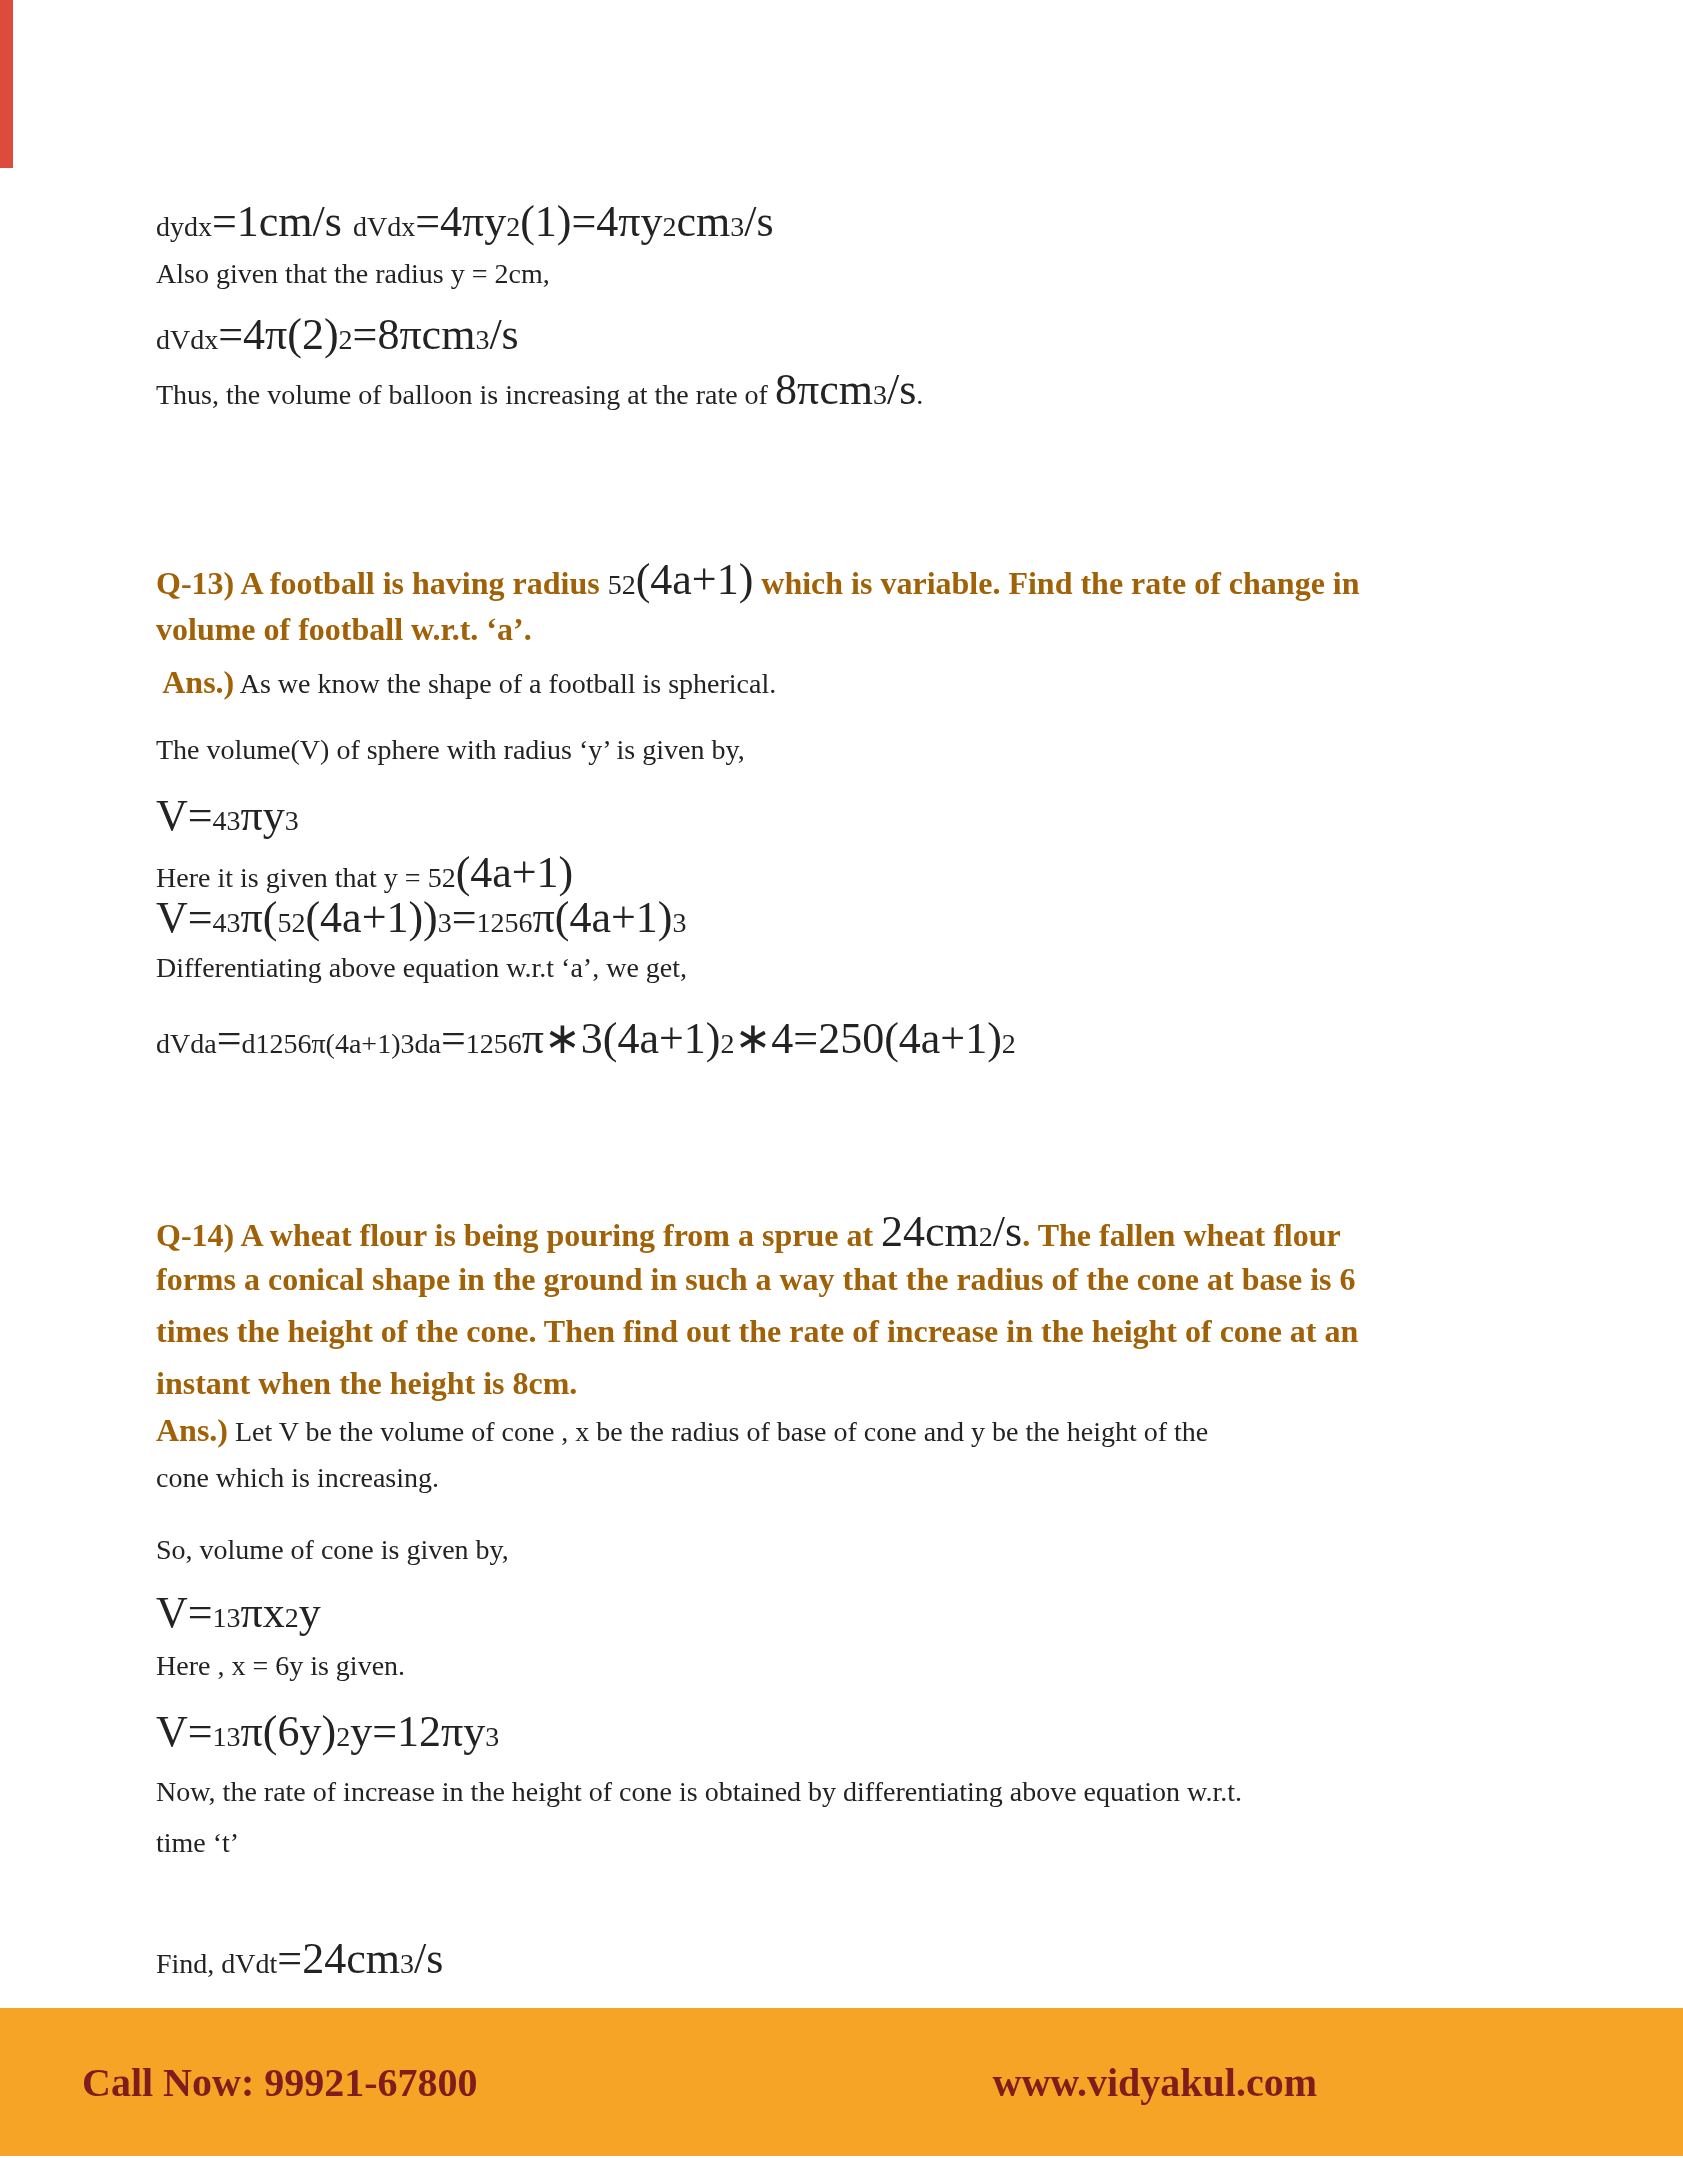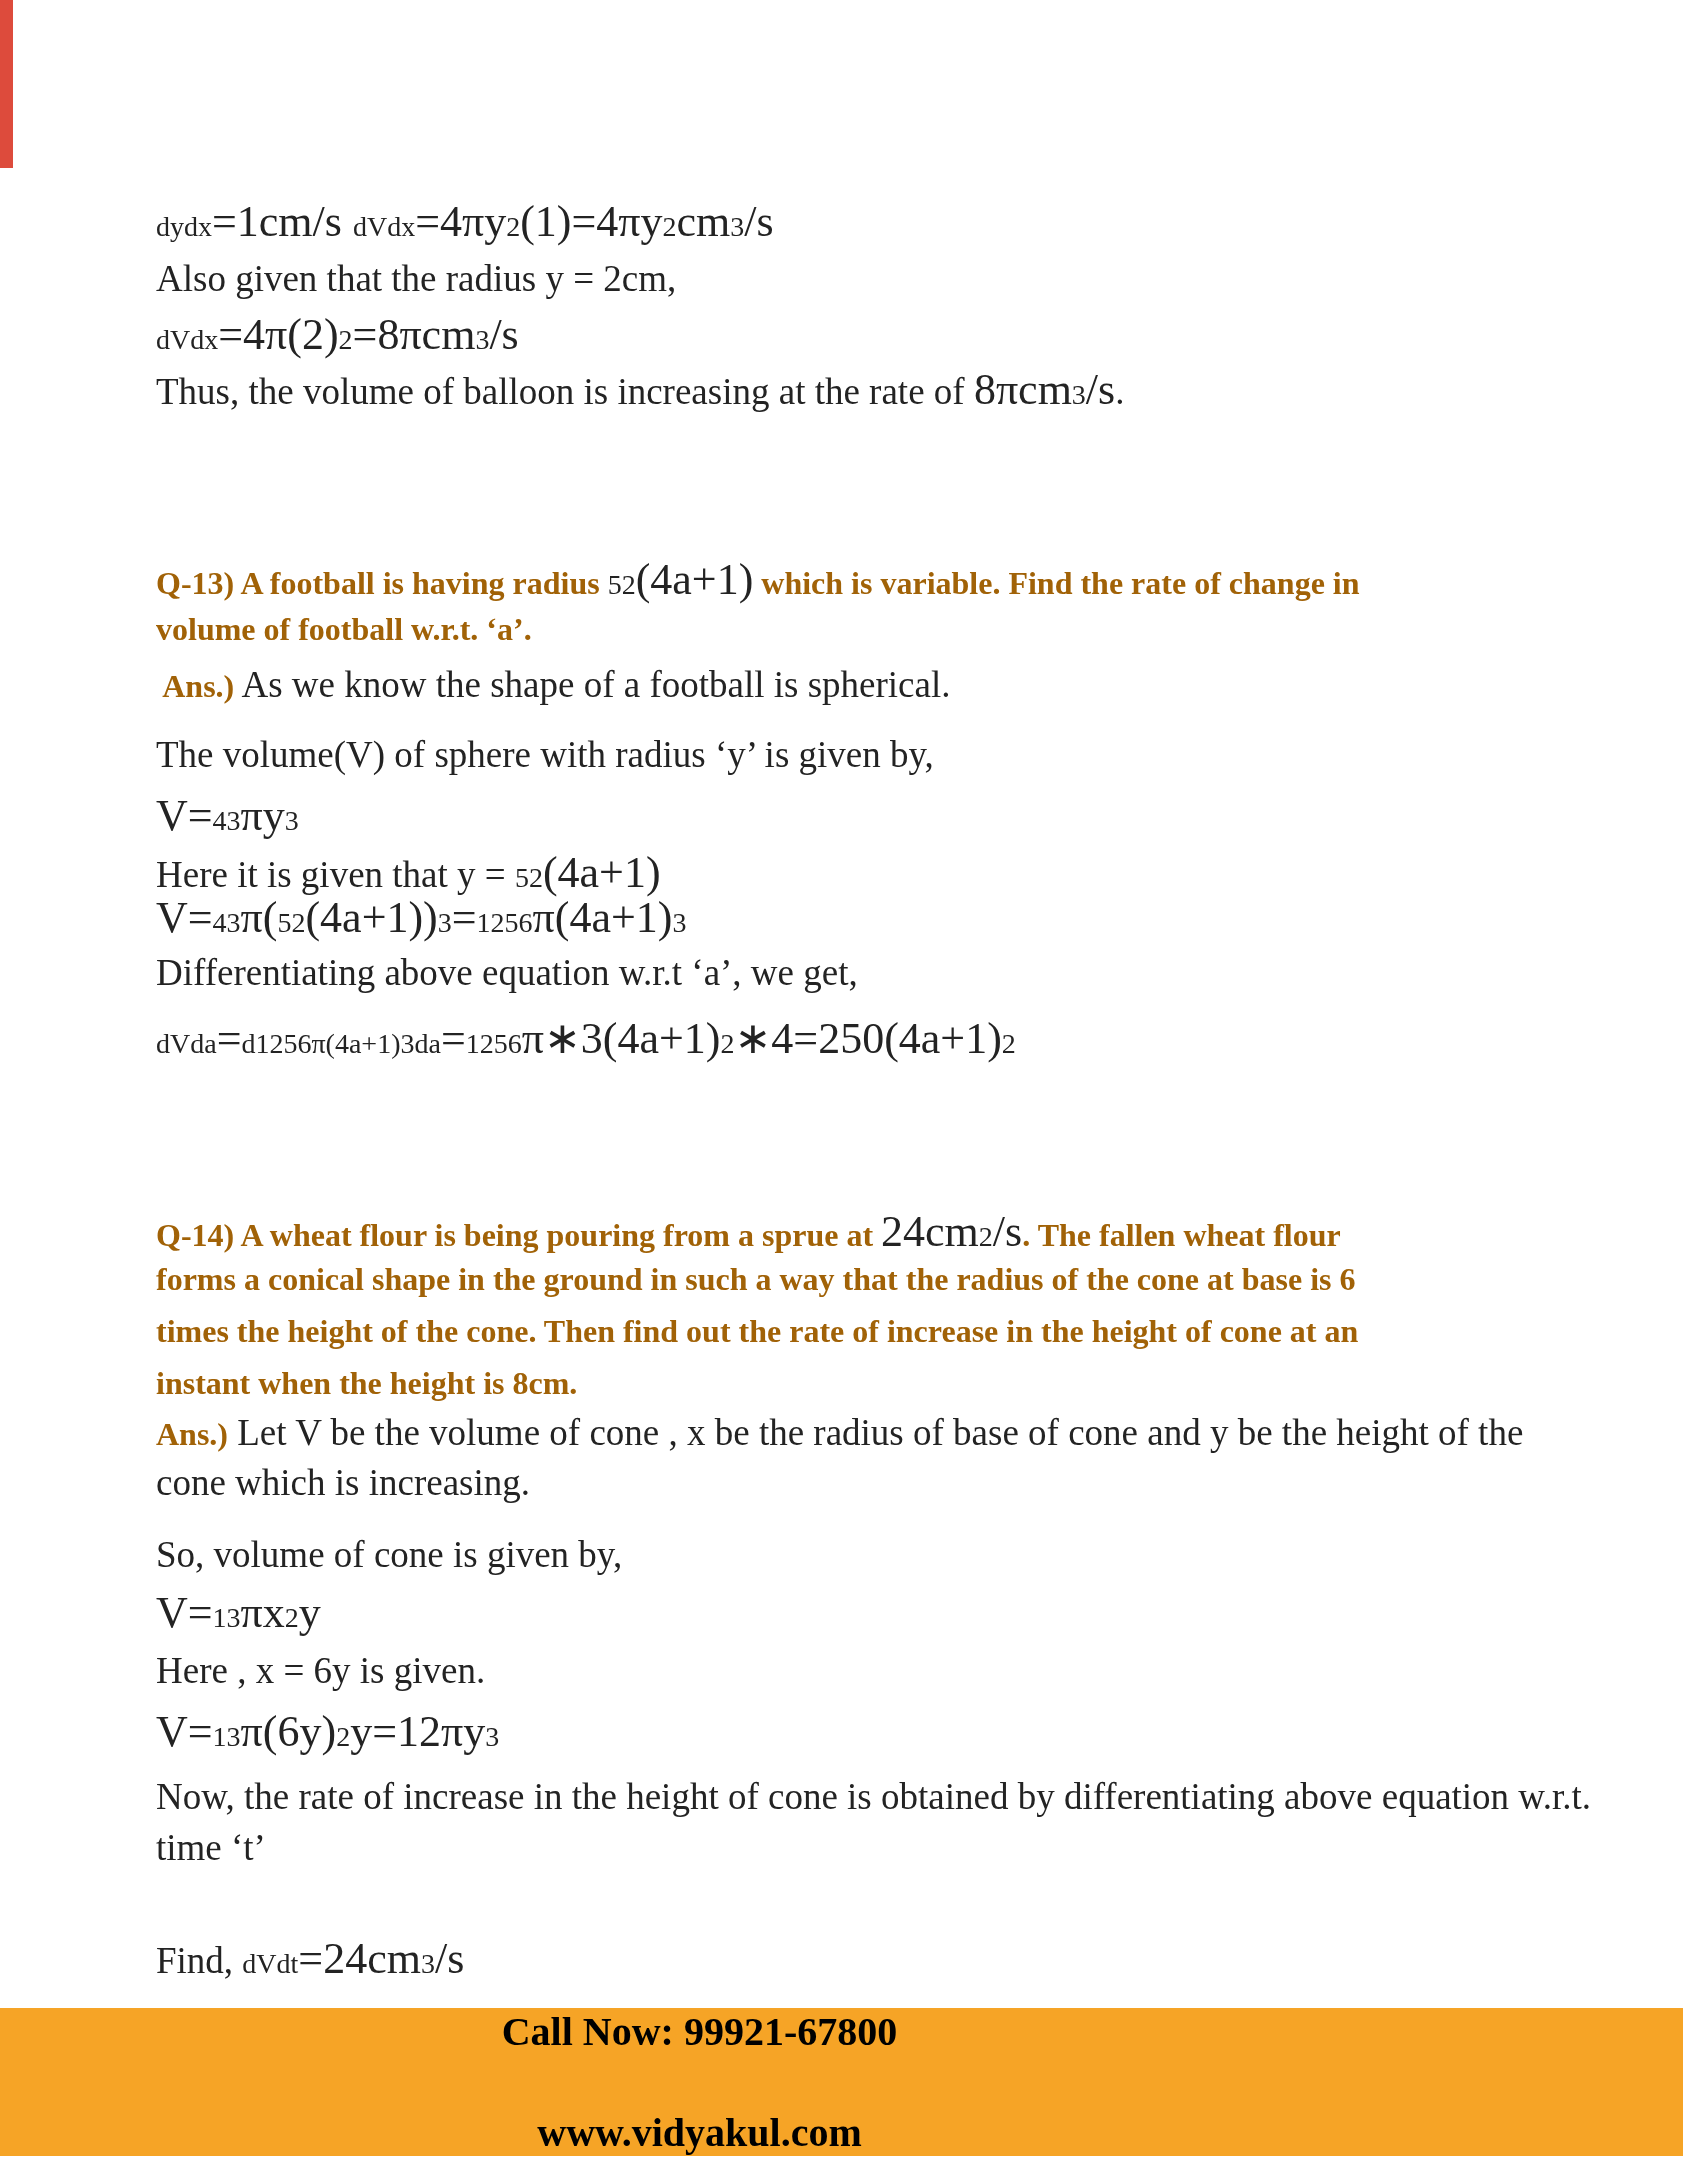--- a/index.html
+++ b/index.html
@@ -16,21 +16,21 @@
     background:#dd4b3c;
   }
   .content{position:absolute;inset:0;}
   .line{
     position:absolute;
     left:156px;
     white-space:pre;
     color:#232323;
     line-height:1.1;
   }
-  .r{font-size:37px;}
+  .r{font-size:28px;}
   .b{font-size:32px;font-weight:bold;color:#a16207;}
   .M{font-size:44px;font-family:Liberation Serif, serif;}
   .m{font-size:28px;text-align:center;}
   .footer{
     position:absolute;left:0;top:2008px;
     width:1683px;height:148px;
     display:flex;align-items:center;justify-content:space-between;
     box-sizing:border-box;
     padding-left:82px;padding-right:366px;
     font-weight:bold;font-size:40px;
@@ -64,18 +64,18 @@
       <div class="line" style="top: 1413px;"><span class="b">Ans.)</span><span class="r"> Let V be the volume of cone , x be the radius of base of cone and y be the height of the</span></div>
       <div class="line" style="top: 1463px;"><span class="r">cone which is increasing.</span></div>
       <div class="line" style="top: 1535px;"><span class="r">So, volume of cone is given by,</span></div>
       <div class="line" style="top: 1589px;"><span class="M">V=</span><span class="m">13</span><span class="M">πx</span><span class="m">2</span><span class="M">y</span></div>
       <div class="line" style="top: 1651px;"><span class="r">Here , x = 6y is given.</span></div>
       <div class="line" style="top: 1708px;"><span class="M">V=</span><span class="m">13</span><span class="M">π(6y)</span><span class="m">2</span><span class="M">y=12πy</span><span class="m">3</span></div>
       <div class="line" style="top: 1777px;"><span class="r">Now, the rate of increase in the height of cone is obtained by differentiating above equation w.r.t.</span></div>
       <div class="line" style="top: 1828px;"><span class="r">time ‘t’</span></div>
       <div class="line" style="top: 1935px;"><span class="r">Find, </span><span class="m">dVdt</span><span class="M">=24cm</span><span class="m">3</span><span class="M">/s</span></div>
     </main>
-  <footer class="footer" id="footer-bar" style="background: rgb(246, 164, 38); color: #000000; flex-direction: column;">
+  <footer class="footer" id="footer-bar" style="background: rgb(246, 164, 38); color: #7f1d1d;">
     <span class="call">Call Now: 99921-67800</span>
     <span class="site">www.vidyakul.com</span>
   </footer>
 </div>
 
 
 </body></html>

